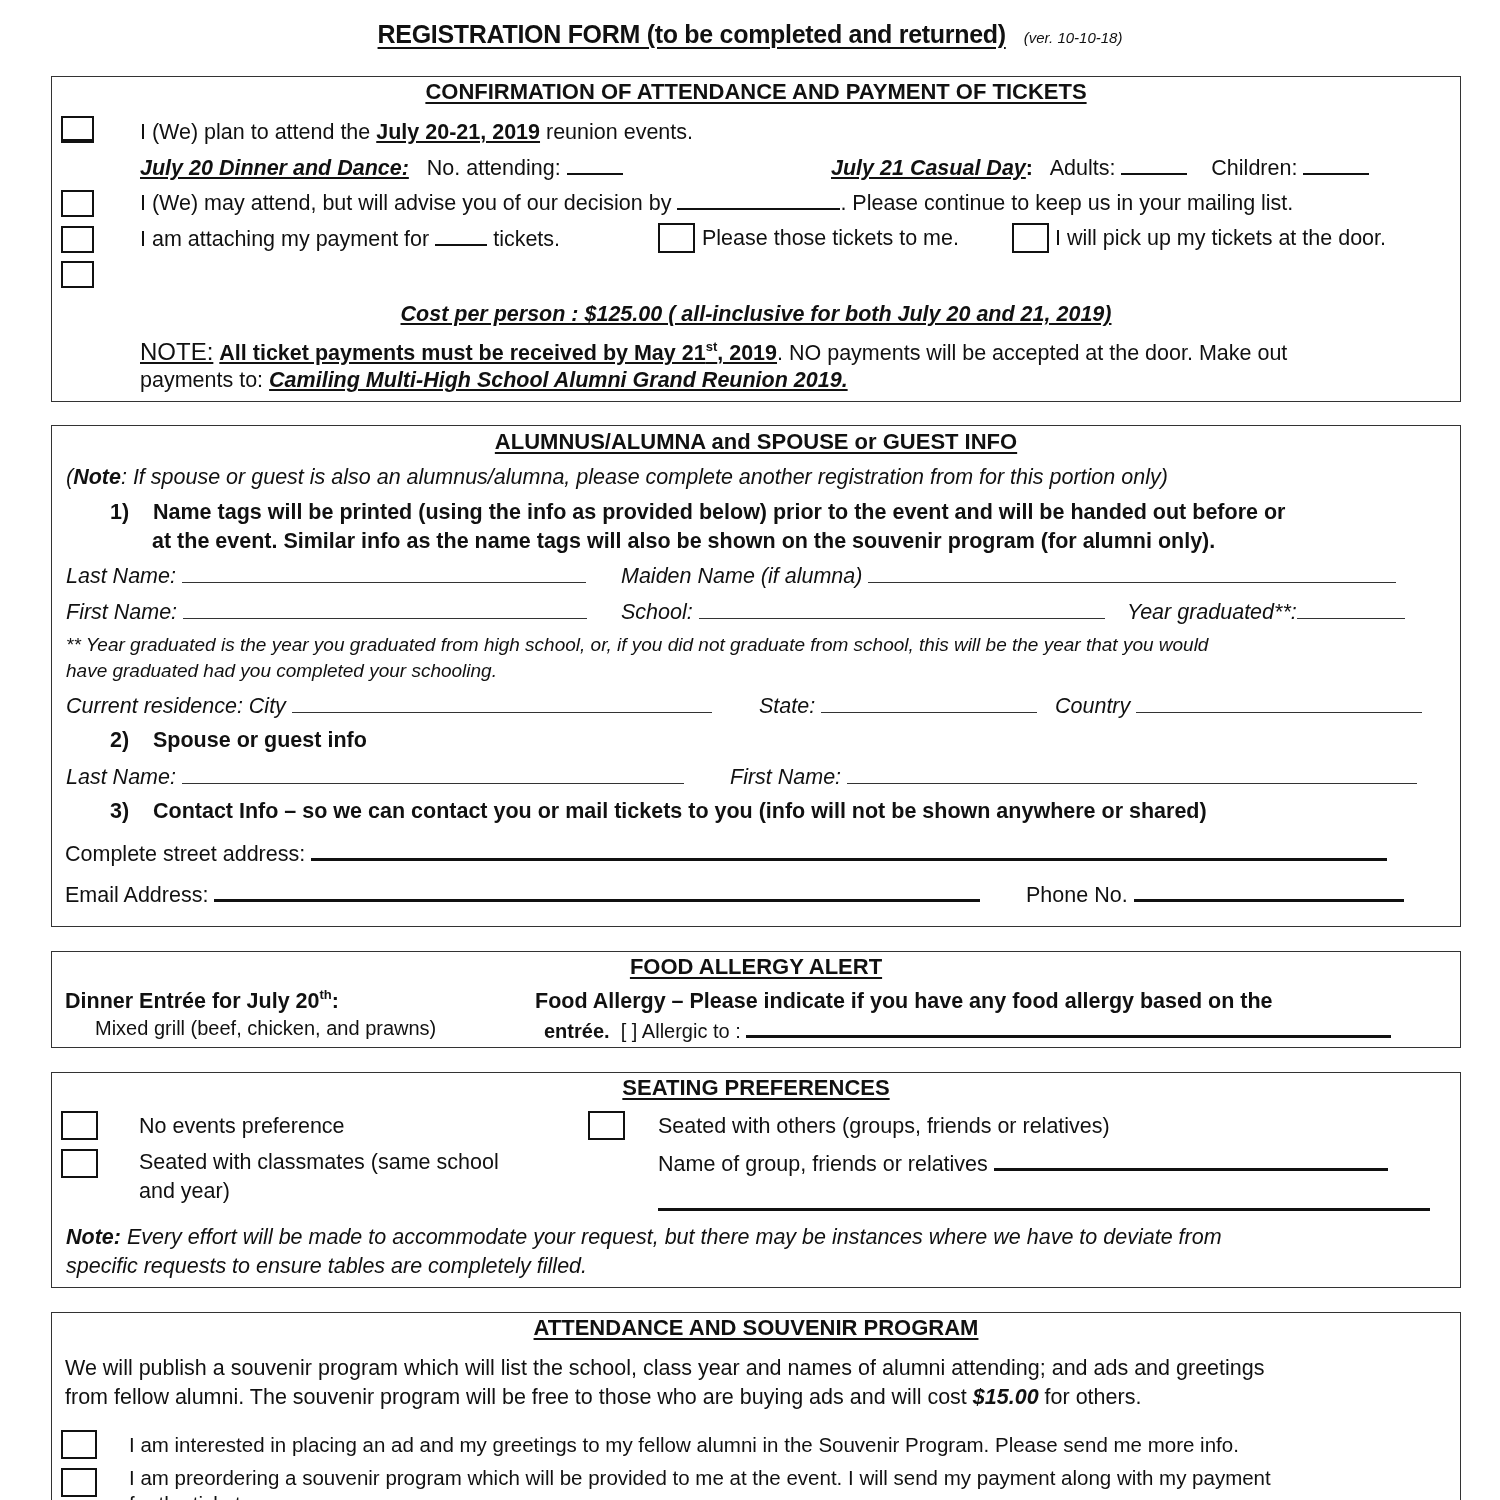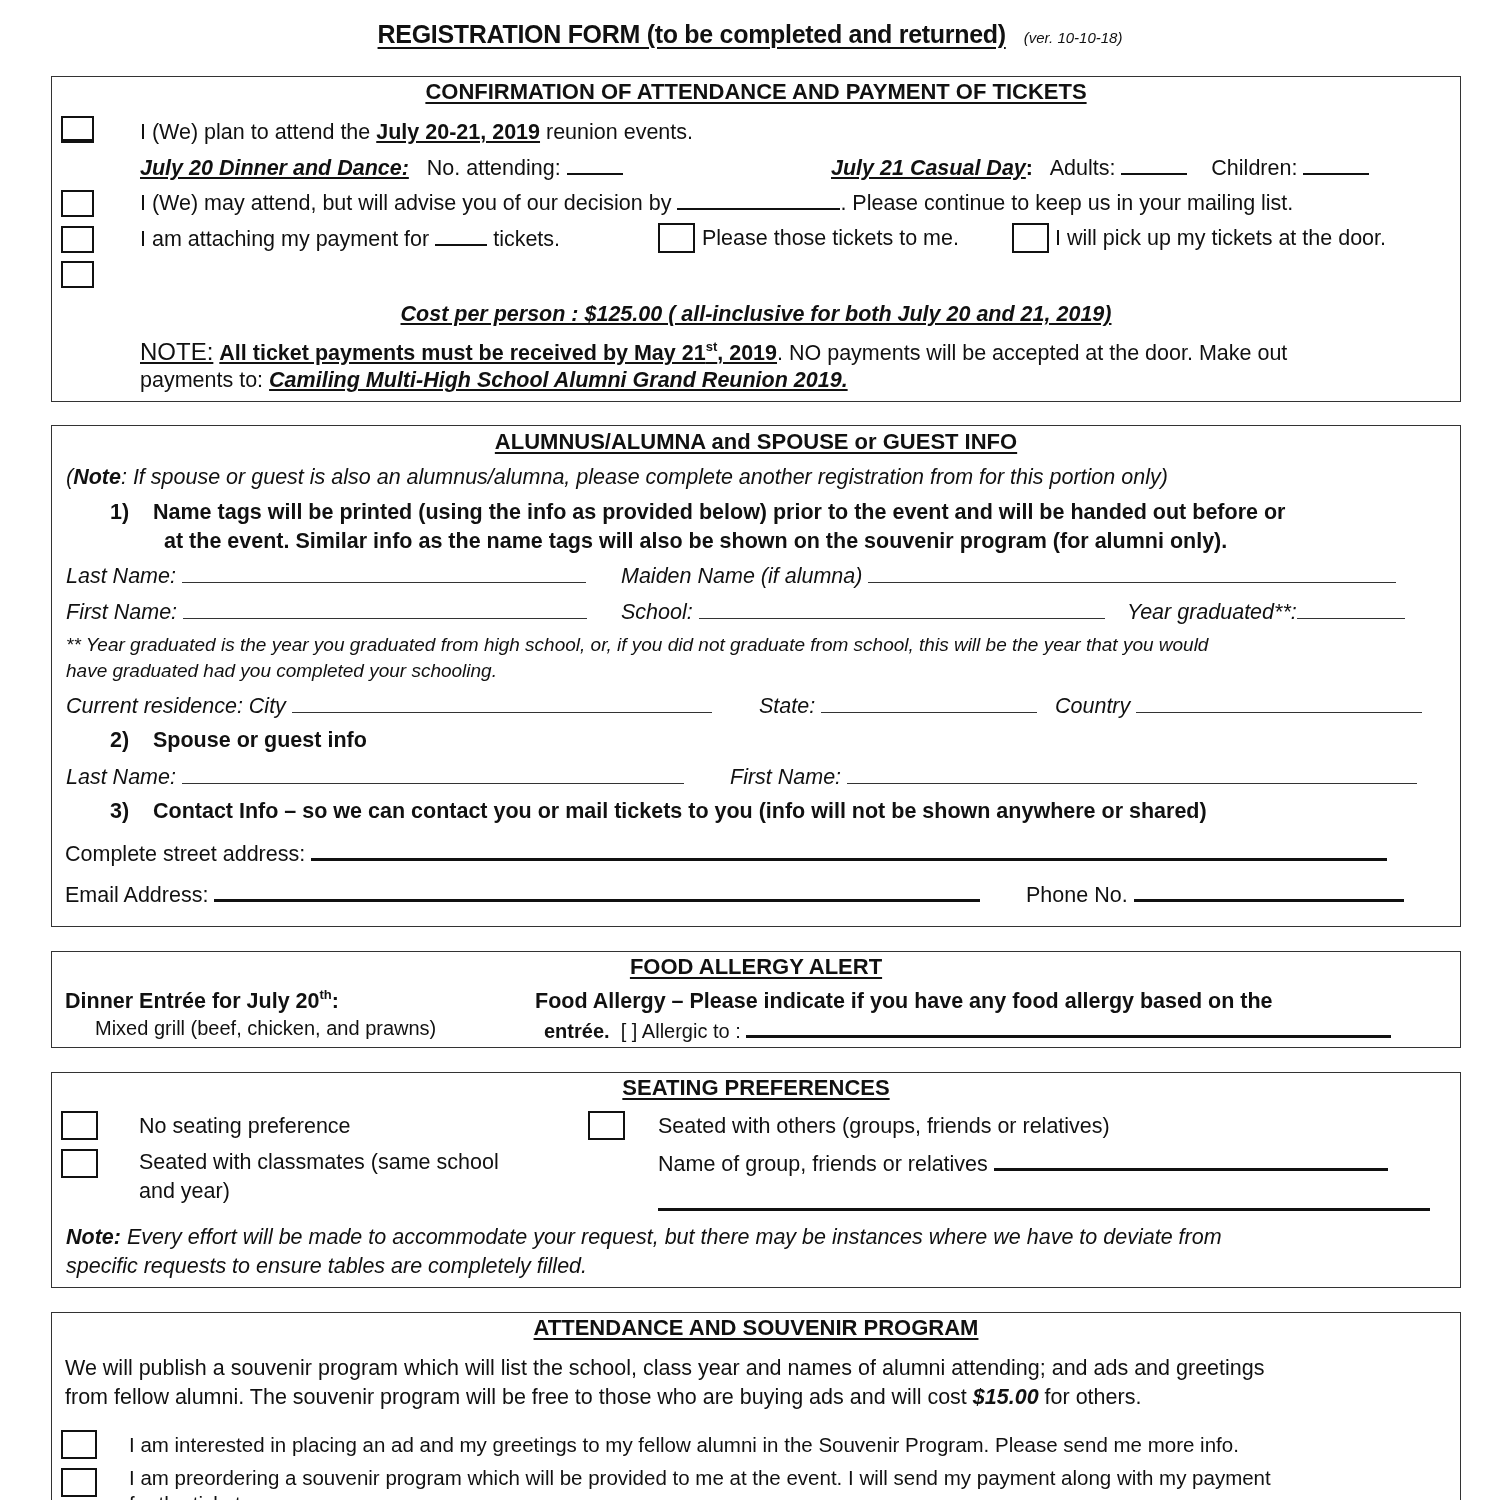--- a/index.html
+++ b/index.html
@@ -94,21 +94,21 @@
 
 <div class="box" style="top:425px; height:502px;padding-left:40px;">
   <div class="sec-head" style="top:3px;"><span>ALUMNUS/ALUMNA and SPOUSE or GUEST INFO</span></div>
 
   <div class="abs t i" style="left:14px; top:39px;">
     <span>(</span><span class="b">Note</span><span>: If spouse or guest is also an alumnus/alumna, please complete another registration from for this portion only)</span>
   </div>
 
   <div class="abs t b" style="left:58px; top:74px;">1)</div>
   <div class="abs t b" style="left:101px; top:74px;">Name tags will be printed (using the info as provided below) prior to the event and will be handed out before or</div>
-  <div class="abs t b" style="left:112px; top:103px;">at the event. Similar info as the name tags will also be shown on the souvenir program (for alumni only).</div>
+  <div class="abs t b" style="left:100px; top:103px;">at the event. Similar info as the name tags will also be shown on the souvenir program (for alumni only).</div>
 
   <div class="abs t i" style="left:14px; top:138px;">
     <span>Last Name:</span>
     <span class="blank thin" style="width:404px;"></span>
   </div>
   <div class="abs t i" style="left:569px; top:138px;">
     <span>Maiden Name (if alumna)</span>
     <span class="blank thin" style="width:528px;"></span>
   </div>
 
@@ -180,21 +180,21 @@
     <span class="b">entrée.</span>&nbsp;
     <span>[ ] Allergic to :</span>
     <span class="blank" style="width:645px; border-bottom-width:3px;"></span>
   </div>
 </div>
 
 <div class="box" style="top:1072px; height:216px;">
   <div class="sec-head" style="top:2px;"><span>SEATING PREFERENCES</span></div>
 
   <div class="cb" style="left:9px; top:38px; width:37px; height:29px;"></div>
-  <div class="abs t" style="left:87px; top:41px;">No seating preference</div>
+  <div class="abs t" style="left:87px; top:41px;">No events preference</div>
 
   <div class="cb" style="left:536px; top:38px; width:37px; height:29px;"></div>
   <div class="abs t" style="left:606px; top:41px;">Seated with others (groups, friends or relatives)</div>
 
   <div class="cb" style="left:9px; top:76px; width:37px; height:29px;"></div>
   <div class="abs t" style="left:87px; top:77px;">Seated with classmates (same school</div>
   <div class="abs t" style="left:87px; top:106px;">and year)</div>
 
   <div class="abs t" style="left:606px; top:77px;">
     <span>Name of group, friends or relatives</span>

